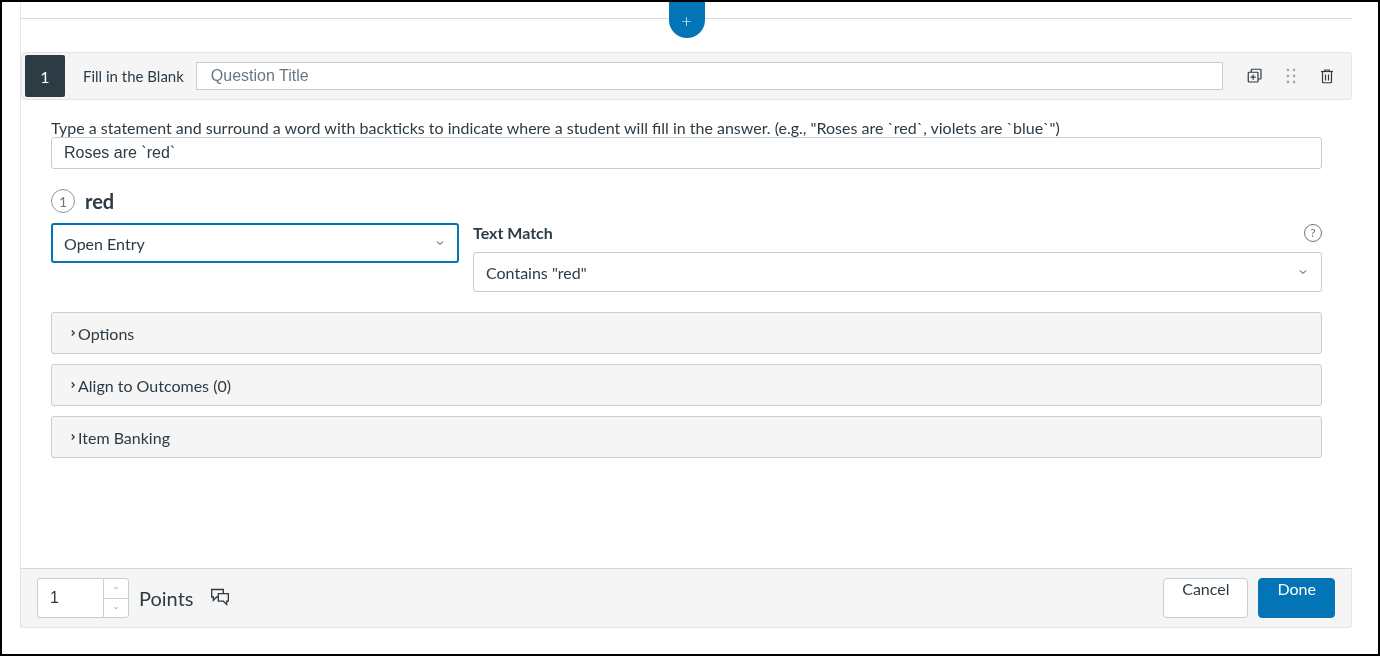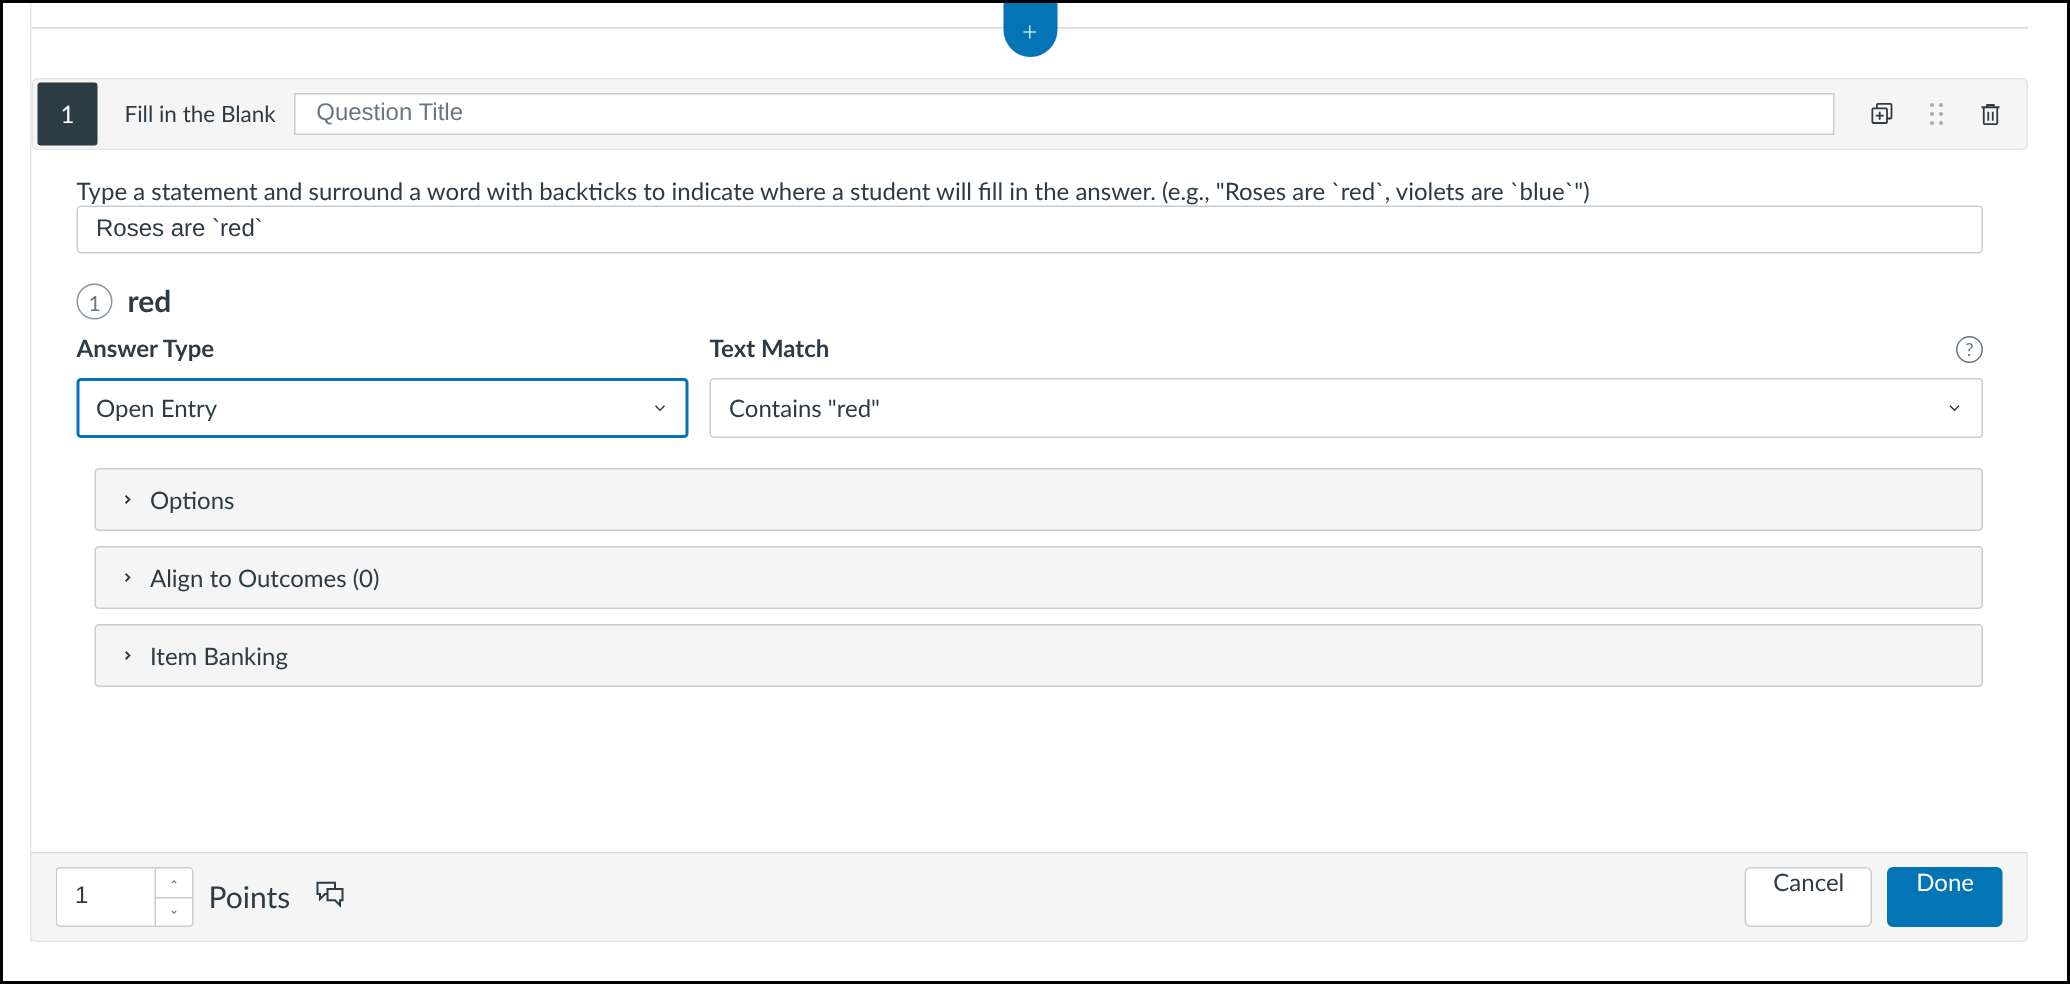--- a/index.html
+++ b/index.html
@@ -201,26 +201,25 @@
   }
   .accordions { margin-top: 20px; }
   .acc {
     height: 42px;
     background: #f5f5f5;
     border: 1px solid #c7cdd1;
     border-radius: 3px;
     display: flex;
     align-items: center;
     padding: 0 16px;
-    gap: 10px;
+    gap: 0;
     font-size: 16px;
     color: #2d3b45;
     margin-bottom: 10px;
     cursor: pointer;
-    margin-left: 12px;
   }
   .acc .caret {
     font-size: 14px;
     color: #2d3b45;
   }
   .footer-bar {
     position: absolute;
     left: 18px;
     right: 26px;
     bottom: 26px;
@@ -357,23 +356,20 @@
 
       <div class="blank-row">
         <div class="blank-badge">
           <span>1</span>
         </div>
         <div class="blank-word">red</div>
       </div>
 
       <div class="field-row">
         <div class="field-col col-answer">
-          <div class="field-label">
-            <span>Answer Type</span>
-          </div>
           <div class="select focused">
             <span>Open Entry</span>
             <svg class="chev" viewBox="0 0 24 24" fill="none" stroke="#2d3b45" stroke-width="2">
                 <polyline points="6 9 12 15 18 9"></polyline>
               </svg>
           </div>
         </div>
         <div class="field-col col-text">
           <div class="field-label">
             <span>Text Match</span>

